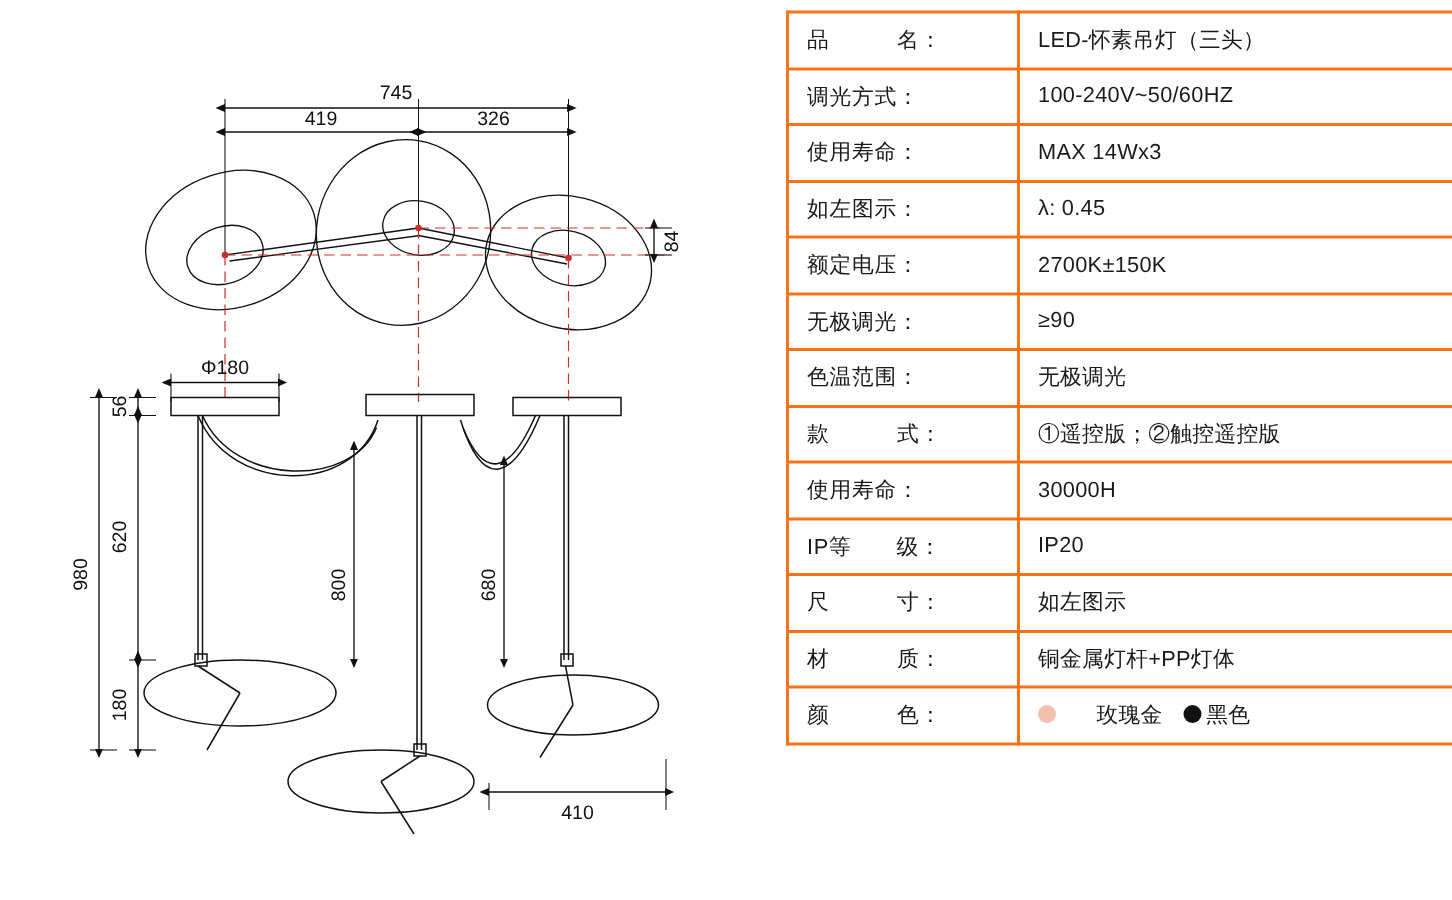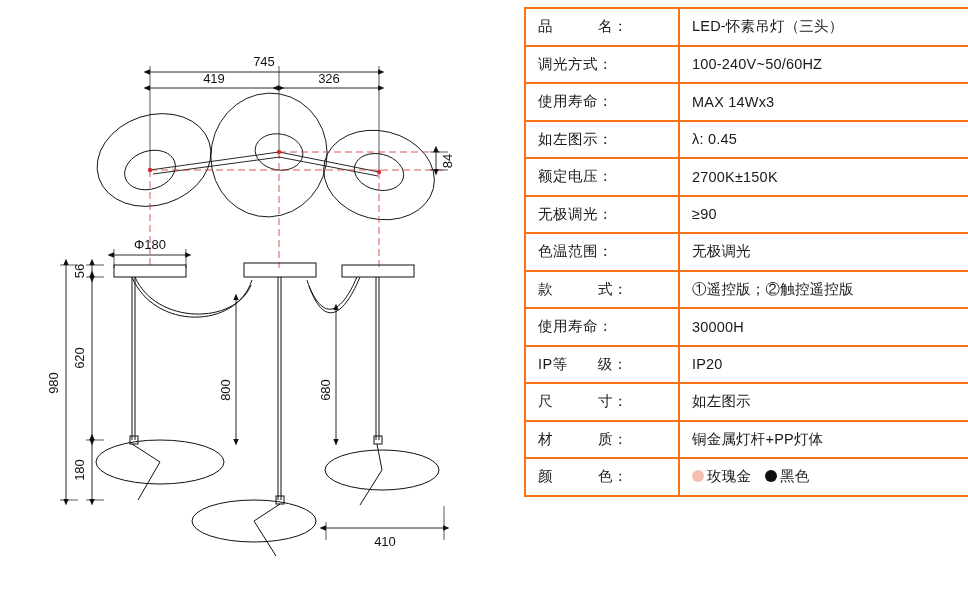--- a/index.html
+++ b/index.html
@@ -60,21 +60,21 @@
   .swatch {
     display: inline-block;
     width: 12px;
     height: 12px;
     border-radius: 50%;
     vertical-align: -1px;
     margin-right: 3px;
   }
   .swatch.rose { background: #f3c0b0; }
   .swatch.black { background: #111111; }
-  .color-cell span.txt { margin-right: 14px; }
+  .color-cell span.txt { margin-right: 14px; margin-left: 24px; }
   
   .dim {
     font-size: 13px;
     fill: #111;
     font-family: "Liberation Sans", sans-serif;
   }
   .dim-v {
     font-size: 13px;
     fill: #111;
     font-family: "Liberation Sans", sans-serif;

